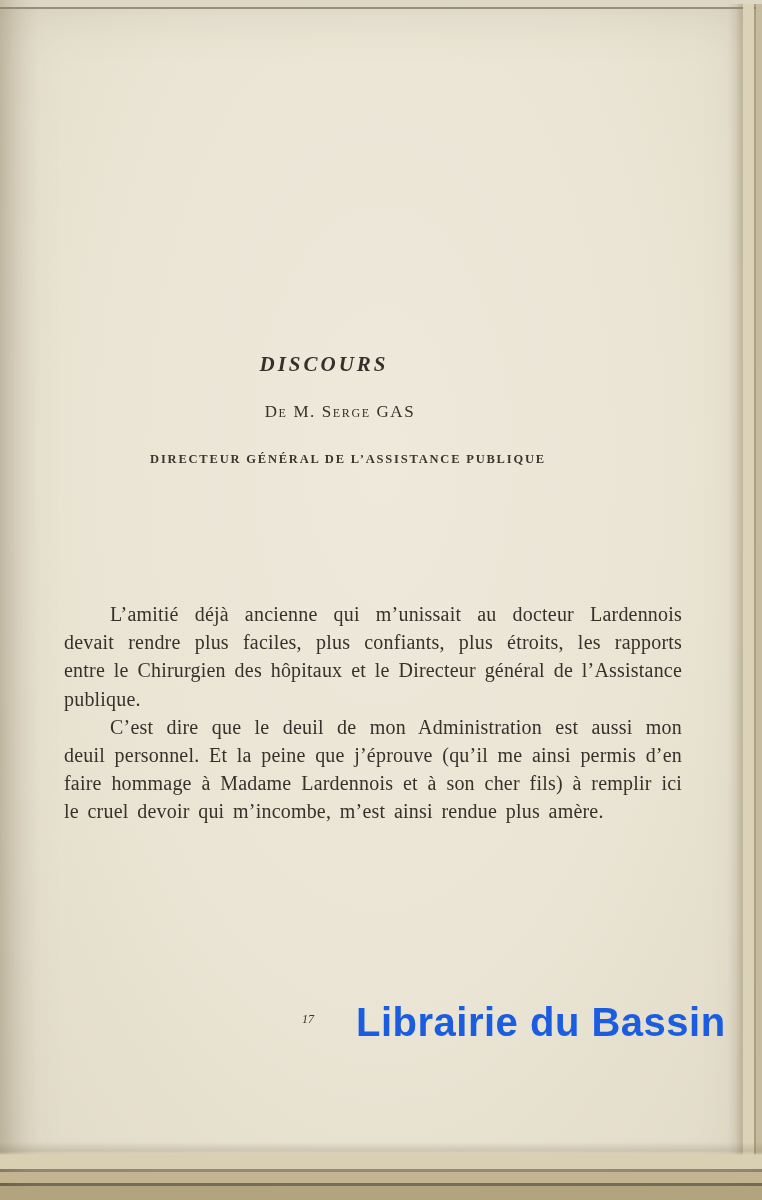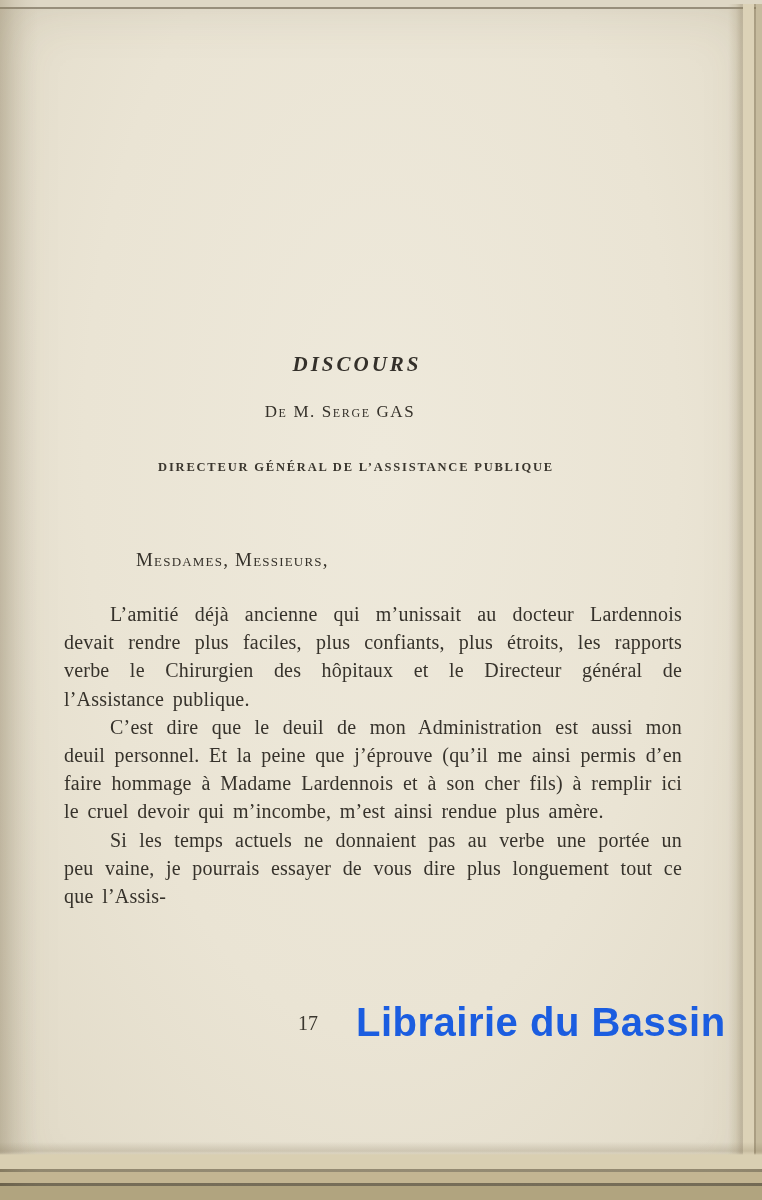--- a/index.html
+++ b/index.html
@@ -58,21 +58,21 @@
       #c3b592 30px, #c3b592 41px,
       rgba(78, 68, 46, 0.72) 41px, rgba(78, 68, 46, 0.72) 44px,
       #b1a47f 44px, #b1a47f 58px);
   }
 
   
   .page { position: absolute; inset: 0; color: #35312a; }
 
   .title {
     position: absolute;
-    top: 352px; left: 57px; width: 600px;
+    top: 352px; left: 24px; width: 600px;
     margin: 0;
     text-align: center;
     font-family: "Liberation Serif", serif;
     font-style: italic;
     font-weight: 700;
     font-size: 21px;
     letter-spacing: 3px;
     color: #34302a;
   }
   .author {
@@ -81,21 +81,21 @@
     margin: 0;
     text-align: center;
     font-weight: 400;
     font-variant: small-caps;
     font-size: 17px;
     letter-spacing: 1.6px;
   }
   .role {
     position: absolute;
     top: 444px; left: 40px; width: 600px;
-    margin: 16px;
+    margin: 8px;
     text-align: center;
     font-weight: 700;
     font-size: 12.5px;
     letter-spacing: 1.8px;
     color: #3a362e;
   }
 
   .salutation {
     position: absolute;
     top: 549px; left: 136px;
@@ -117,22 +117,23 @@
     line-height: 28.2px;
     letter-spacing: 0.2px;
     word-spacing: 3.5px;
     color: #36322b;
   }
 
   .page-number {
     position: absolute;
     top: 1012px; left: 278px; width: 60px;
     text-align: center;
-    font-size: 20px;
+    font-size: 12px;
     color: #3a362e;
+    font-style: italic;
   }
 
   .watermark {
     position: absolute;
     top: 1000px; left: 356px;
     font-family: "Liberation Sans", sans-serif;
     font-size: 40px;
     font-weight: 700;
     letter-spacing: 0.5px;
     color: #1b5de0;
@@ -150,26 +151,24 @@
   <div class="edge edge-bottom"></div>
 
   <div class="page">
 
     <h1 class="title">DISCOURS</h1>
 
     <h2 class="author">De M. Serge GAS</h2>
 
     <h3 class="role">DIRECTEUR GÉNÉRAL DE L’ASSISTANCE PUBLIQUE</h3>
 
-    <p class="salutation">Mesdames, Messieurs,</p>
 
     <div class="body-text">
-      <p>L’amitié déjà ancienne qui m’unissait au docteur Lardennois devait rendre plus faciles, plus confiants, plus étroits, les rapports verbe le Chirurgien des hôpitaux et le Directeur général de l’Assistance publique.</p>
+      <p>L’amitié déjà ancienne qui m’unissait au docteur Lardennois devait rendre plus faciles, plus confiants, plus étroits, les rapports entre le Chirurgien des hôpitaux et le Directeur général de l’Assistance publique.</p>
       <p>C’est dire que le deuil de mon Administration est aussi mon deuil personnel. Et la peine que j’éprouve (qu’il me ainsi permis d’en faire hommage à Madame Lardennois et à son cher fils) à remplir ici le cruel devoir qui m’incombe, m’est ainsi rendue plus amère.</p>
-      <p>Si les temps actuels ne donnaient pas au verbe une portée un peu vaine, je pourrais essayer de vous dire plus longuement tout ce que l’Assis-</p>
     </div>
 
     <div class="page-number">17</div>
 
     <div class="watermark">Librairie du Bassin</div>
 
   </div>
 </div>
 
 </body></html>

